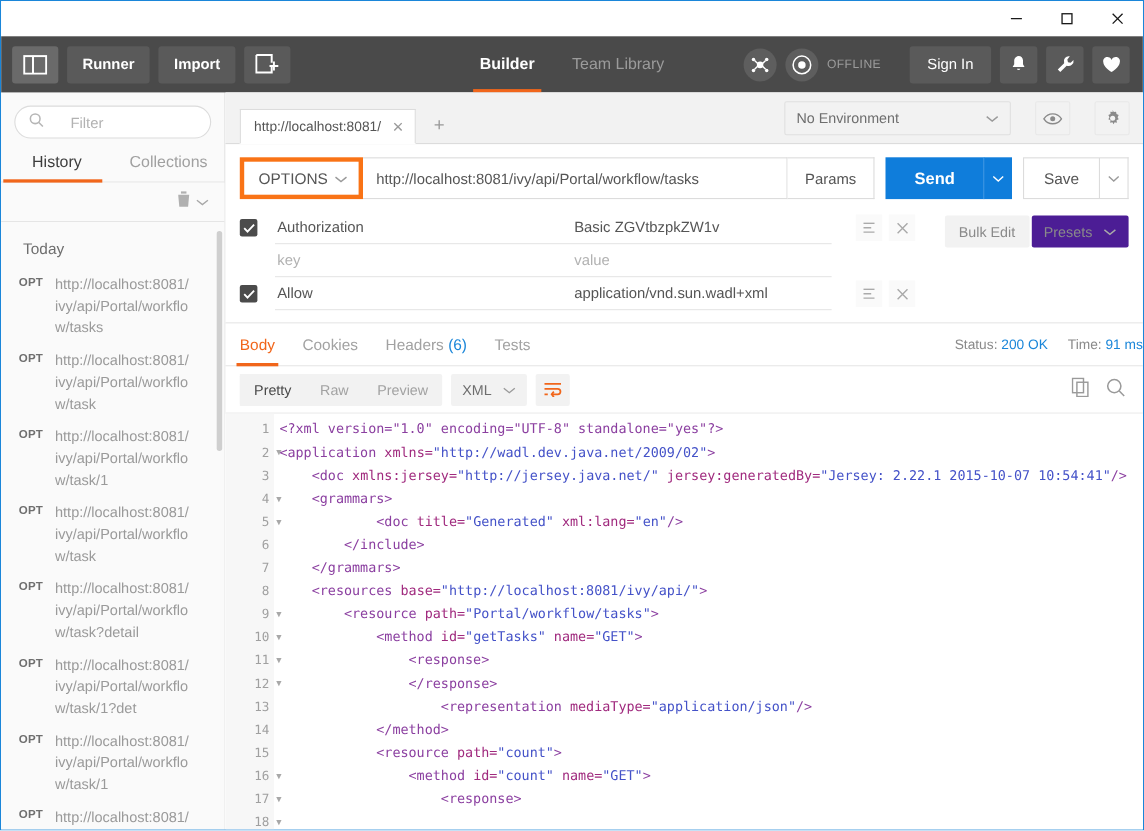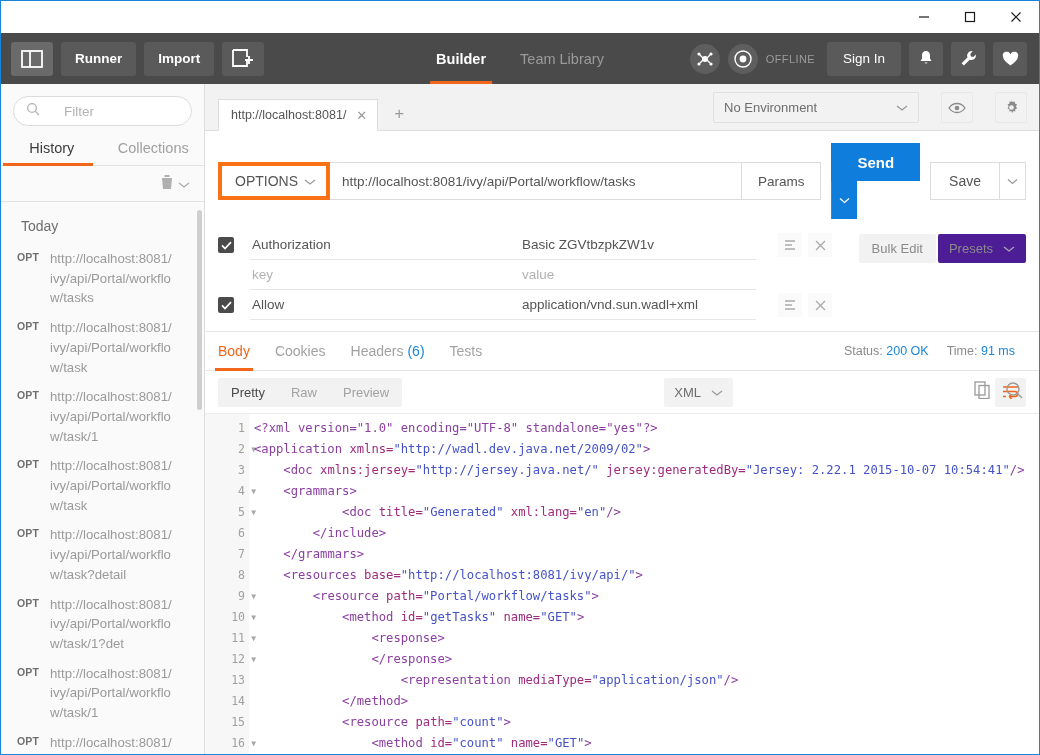--- a/index.html
+++ b/index.html
@@ -60,21 +60,21 @@
   }
 
   .tb-right {
     margin-left: auto; display: flex; align-items: center;
     gap: 8px; padding-right: 12px;
   }
   .circ-icon {
     width: 30px; height: 30px; border-radius: 50%;
     background: #5e5e5e; display: flex; align-items: center; justify-content: center;
   }
-  .offline-txt { font-size: 11px; color: #9b9b9b; letter-spacing: .4px; margin-right: 4px;}
+  .offline-txt { font-size: 11px; color: #9b9b9b; letter-spacing: .4px; margin-right: 18px;}
   .signin {
     background: #5a5a5a; color: #fff; height: 34px; border-radius: 3px;
     display:flex; align-items:center; padding: 0 16px; font-size: 13.5px;
   }
   .sq-icon {
     width: 34px; height: 34px; background: #5a5a5a; border-radius: 3px;
     display: flex; align-items: center; justify-content: center;
   }
 
   
@@ -174,21 +174,21 @@
   }
   .urlinput {
     flex: 1; height: 38px; border: 1px solid #dcdcdc; border-left: none;
     display: flex; align-items: center; padding: 0 12px; font-size: 13.5px; color: #555;
     min-width: 0; overflow: hidden;
   }
   .paramsbtn {
     height: 38px; border: 1px solid #dcdcdc; border-left: none; background: #fff;
     display: flex; align-items: center; padding: 0 16px; font-size: 13.5px; color: #555;
   }
-  .sendgrp { display: flex; margin-left: 10px; flex-direction: column; }
+  .sendgrp { display: flex; margin-left: 10px; }
   .sendbtn {
     background: #0f7ddb; color: #fff; height: 38px; font-size: 15px; font-weight: bold;
     display: flex; align-items: center; padding: 0 26px;
   }
   .sendcar {
     background: #0f7ddb; color: #fff; width: 26px; height: 38px;
     display: flex; align-items: center; justify-content: center;
     border-left: 1px solid #2a8ce0;
   }
   .savegrp { display: flex; margin-left: 10px; }
@@ -242,29 +242,28 @@
   }
   .rtab { font-size: 14px; color: #a2a2a2; position: relative; height: 40px;
           display: flex; align-items: center; }
   .rtab.active { color: #f1661b; }
   .rtab.active::after {
     content: ""; position: absolute; left: -3px; right: -3px; bottom: 0;
     height: 3px; background: #f1661b;
   }
   .rtab .cnt { color: #1a86d9; margin-left: 4px; }
   .statusline {
-    position: absolute; right: 24px; display: flex; gap: 18px; font-size: 12.5px; color: #8a8a8a;
+    position: absolute; right: 0; display: flex; gap: 18px; font-size: 12.5px; color: #8a8a8a;
   }
   .statusline b { color: #1a86d9; font-weight: normal; }
 
   
   .fmtbar {
     height: 42px; display: flex; align-items: center; padding: 0 13px; gap: 8px;
     position: relative;
-    justify-content: space-between;
   }
   .seg { display: flex; background: #f2f2f2; border-radius: 2px; height: 29px; }
   .segbtn {
     font-size: 13px; color: #a2a2a2; display: flex; align-items: center; padding: 0 13px;
   }
   .segbtn.active { color: #4a4a4a; background: #f2f2f2; }
   .langsel {
     background: #f2f2f2; height: 29px; display: flex; align-items: center; gap: 10px;
     padding: 0 10px; font-size: 13px; color: #6e6e6e; border-radius: 2px;
   }

